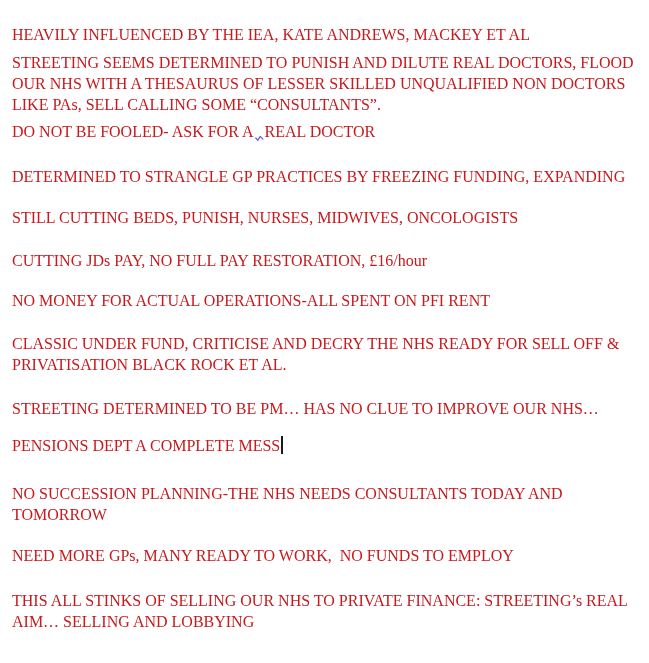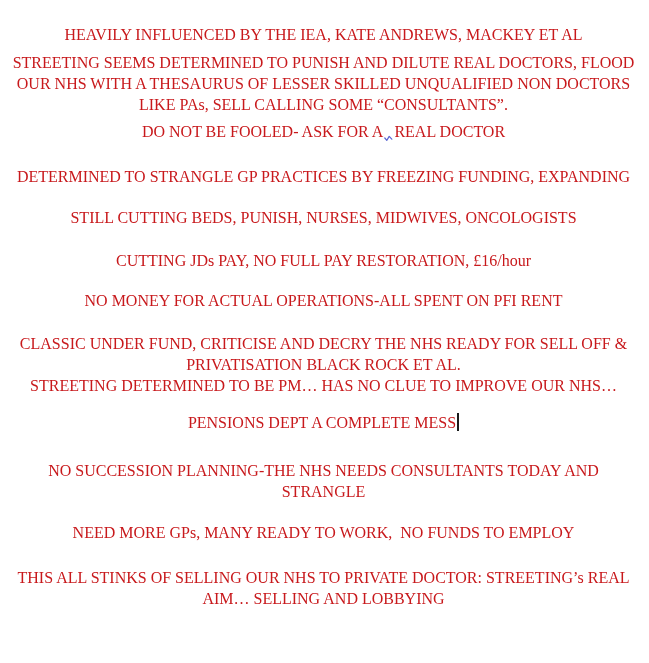--- a/index.html
+++ b/index.html
@@ -26,33 +26,32 @@
     line-height: 21px;
     overflow: hidden;
   }
   .para {
     margin: 0;
     padding: 0;
   }
   .line {
     display: block;
     white-space: pre; 
-    text-align: center;
   }
   .seg {
     white-space: pre;
   }
   
   .m7  { margin-bottom: 7px; }
   .m6  { margin-bottom: 6px; font-family: Liberation Serif, serif; }
   .m24 { margin-bottom: 24px; }
   .m20 { margin-bottom: 20px; }
   .m22 { margin-bottom: 22px; }
   .m19 { margin-bottom: 19px; }
-  .m23 { }
+  .m23 { margin-bottom: 23px; }
   .m16 { margin-bottom: 16px; }
   .m27 { margin-bottom: 27px; }
   .m0  { margin-bottom: 0; }
   
   .sq-slot {
     display: inline-block;
     width: 11px;
     height: 14px;
     position: relative;
   }
@@ -116,25 +115,25 @@
   <p class="para m16">
     <span class="line">STREETING DETERMINED TO BE PM… HAS NO CLUE TO IMPROVE OUR NHS…</span>
   </p>
 
   <p class="para m27">
     <span class="line"><span class="seg">PENSIONS DEPT A COMPLETE MESS</span><span class="caret"></span></span>
   </p>
 
   <p class="para m20">
     <span class="line">NO SUCCESSION PLANNING-THE NHS NEEDS CONSULTANTS TODAY AND</span>
-    <span class="line">STRANGLE</span>
+    <span class="line">TOMORROW</span>
   </p>
 
   <p class="para m24">
     <span class="line">NEED MORE GPs, MANY READY TO WORK,  NO FUNDS TO EMPLOY</span>
   </p>
 
   <p class="para m0">
-    <span class="line">THIS ALL STINKS OF SELLING OUR NHS TO PRIVATE DOCTOR: STREETING’s REAL</span>
+    <span class="line">THIS ALL STINKS OF SELLING OUR NHS TO PRIVATE FINANCE: STREETING’s REAL</span>
     <span class="line">AIM… SELLING AND LOBBYING</span>
   </p>
 
 </div>
 
 </body></html>

